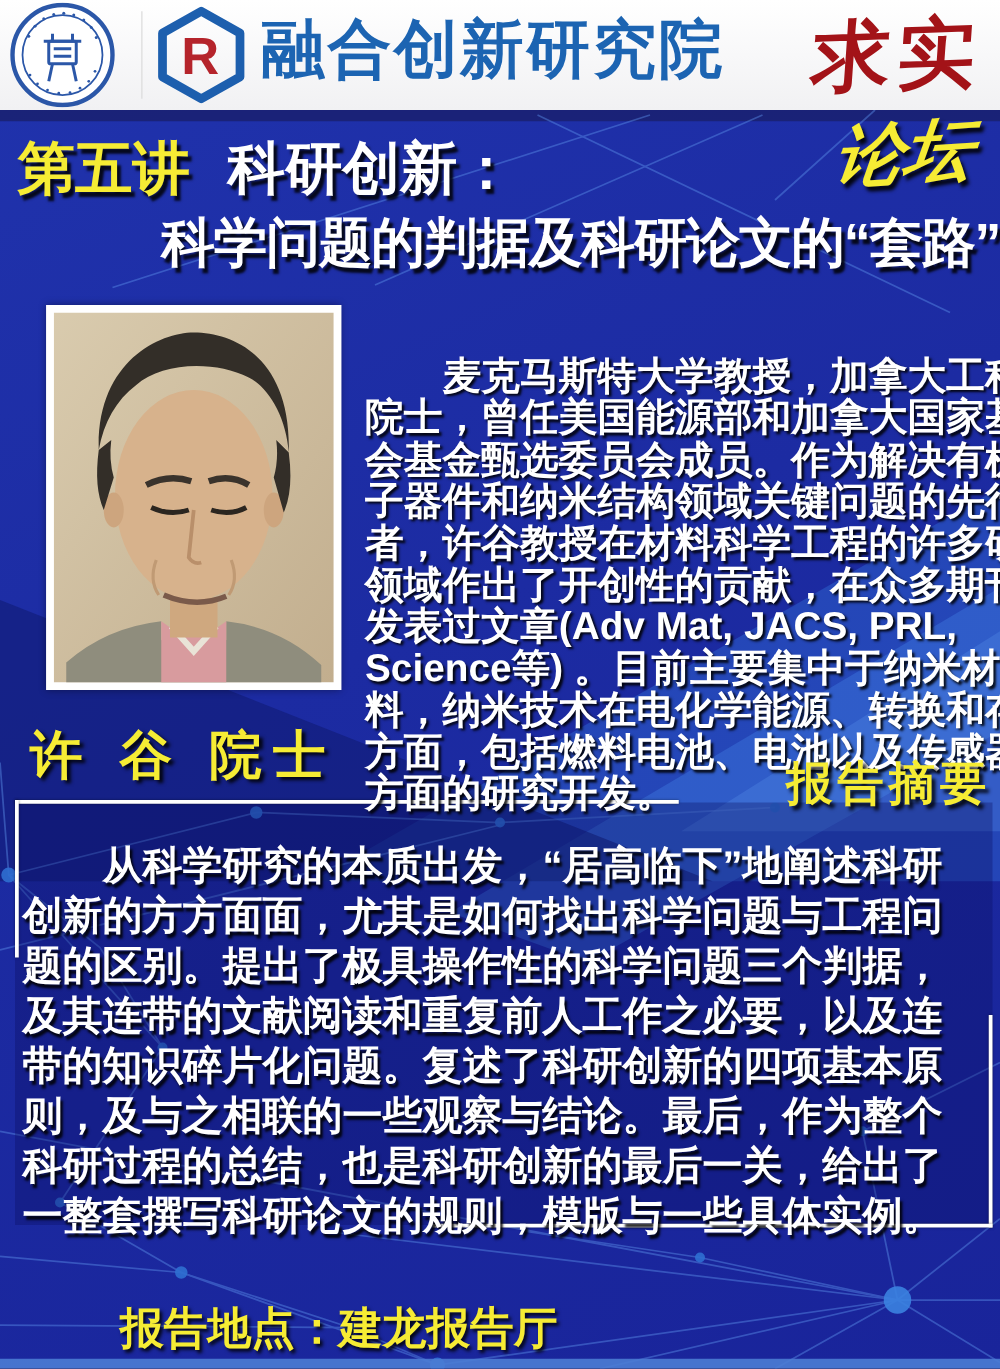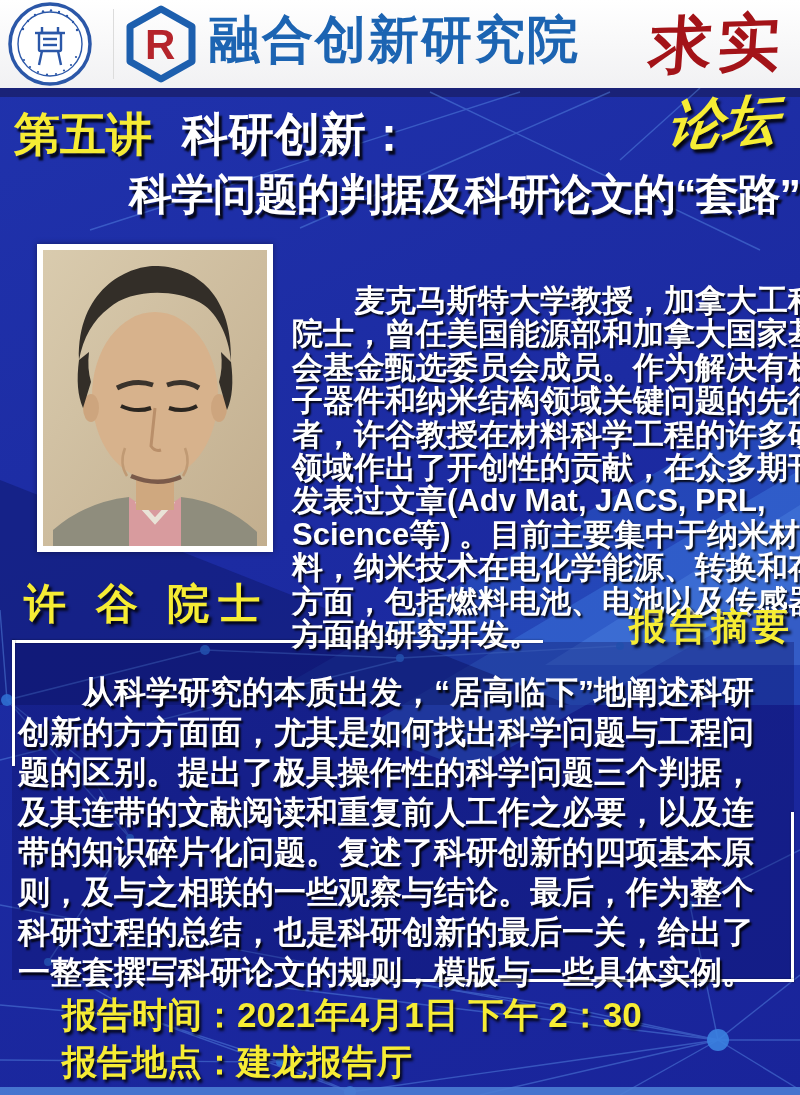--- a/index.html
+++ b/index.html
@@ -54,21 +54,21 @@
   .bk-left{left:12px;top:640px;width:3px;height:126px;}
   .bk-right{left:791px;top:812px;width:3px;height:170px;}
   .bk-bottom{left:346px;top:979px;width:448px;height:3px;}
   .abs-body{position:absolute;left:18px;top:652px;width:772px;z-index:4;
     font-size:32px;font-weight:700;line-height:40px;color:#fff;white-space:pre;
     text-shadow:2px 3px 2px rgba(0,0,0,.9);margin-top:20px;}
   
   .f-line{position:absolute;left:62px;z-index:4;font-size:35px;font-weight:800;
     color:var(--accent_yellow,#f6ec34);text-shadow:2px 3px 3px rgba(0,0,0,.9);white-space:nowrap;}
   .f-time{top:992px;}
-  .f-venue{top:1039px;}
+  .f-venue{top:1039px;margin-left:34px;}
   .bottom-strip{position:absolute;left:0;top:1087px;width:800px;height:8px;z-index:3;
     background:#4b7dd4;opacity:.9;}
 </style>
 </head>
 <body>
 
 <div class="poster">
 
   <svg class="decor" viewBox="0 88 800 1007" preserveAspectRatio="none">
     <rect x="0" y="88" width="800" height="9" fill="#1a2172" opacity="0.9"></rect>
@@ -219,21 +219,18 @@
 
   <div class="abs-body">　　从科学研究的本质出发，“居高临下”地阐述科研
 创新的方方面面，尤其是如何找出科学问题与工程问
 题的区别。提出了极具操作性的科学问题三个判据，
 及其连带的文献阅读和重复前人工作之必要，以及连
 带的知识碎片化问题。复述了科研创新的四项基本原
 则，及与之相联的一些观察与结论。最后，作为整个
 科研过程的总结，也是科研创新的最后一关，给出了
 一整套撰写科研论文的规则，模版与一些具体实例。</div>
 
-  <div class="f-line f-time">
-    <span>报告时间：</span><span>2021年4月1日 下午 2：30</span>
-  </div>
   <div class="f-line f-venue">
     <span>报告地点：</span><span>建龙报告厅</span>
   </div>
 
   <div class="bottom-strip"></div>
 </div>
 
 </body></html>

